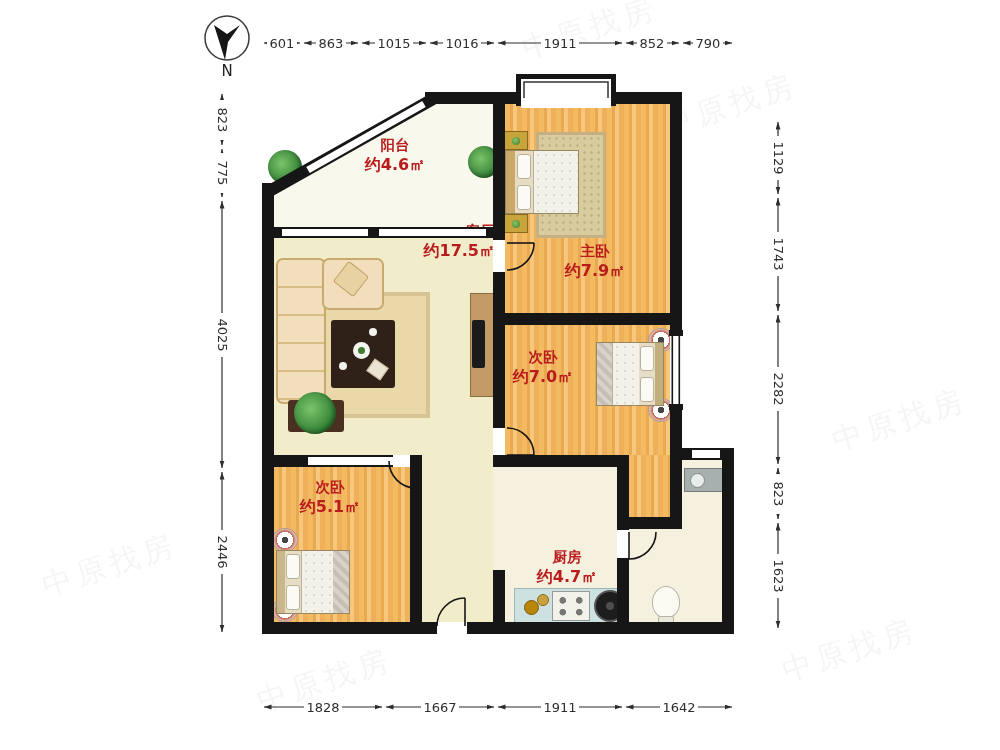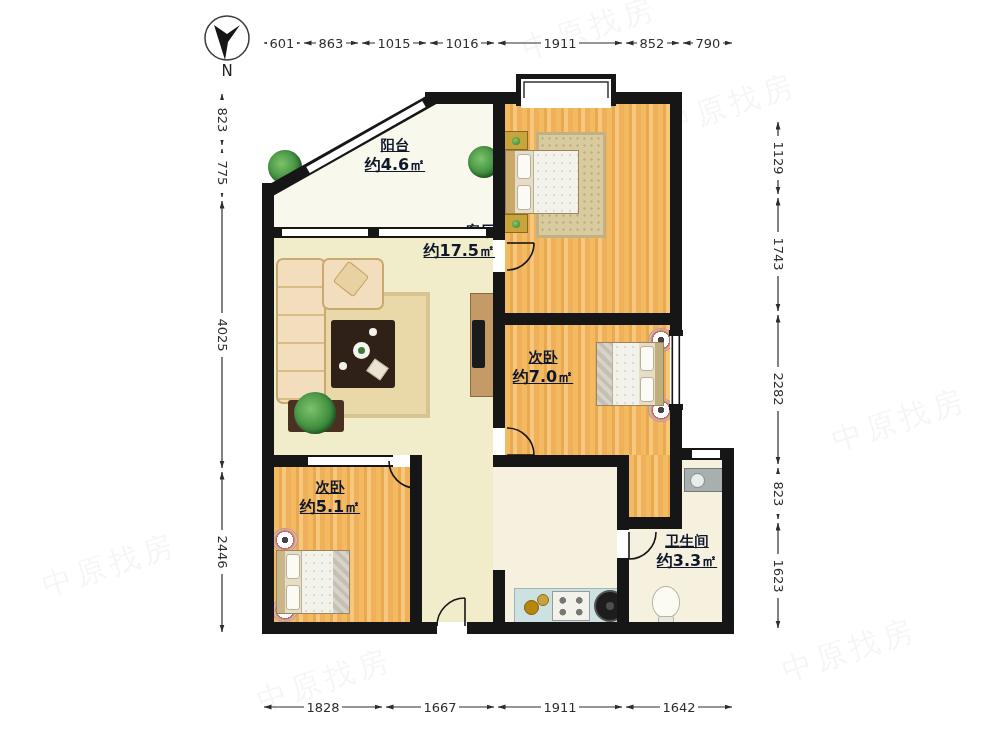--- a/index.html
+++ b/index.html
@@ -2,21 +2,21 @@
 <html><head>
 <meta charset="utf-8">
 <style>
   html,body{margin:0;padding:0;background:#fff;}
   .canvas{position:relative;width:1000px;height:750px;background:#ffffff;overflow:hidden;
           font-family:"DejaVu Sans","Liberation Sans",sans-serif;}
   .room{position:absolute;}
   .floor-light{background:#f1ecca;}
   .floor-pale{background:#f6f1de;}
   .floor-wood{background:repeating-linear-gradient(90deg,#f4ba62 0px,#f4ba62 5px,#e9a94e 5px,#e9a94e 8px,#f7c77e 8px,#f7c77e 12px,#eeb058 12px,#eeb058 17px);}
-  .room-label{position:absolute;text-align:center;color:#0f172a;line-height:1.3;z-index:4;text-decoration:underline;}
+  .room-label{position:absolute;text-align:center;color:#b91c1c;line-height:1.3;z-index:4;}
   .room-label .nm{font-size:14.5px;font-weight:bold;}
   .room-label .ar{font-size:16px;font-weight:bold;}
   .wm{position:absolute;color:#555;opacity:0.05;font-size:30px;letter-spacing:5px;
       transform:rotate(-18deg);z-index:1;white-space:nowrap;pointer-events:none;}
   svg.overlay{position:absolute;left:0;top:0;z-index:5;pointer-events:none;}
   .furn{position:absolute;z-index:3;}
   .sofa{background:#f2debc;border:2px solid #c9a96e;border-radius:7px;
         background-image:repeating-linear-gradient(180deg,transparent 0 26px,#d8bd84 26px 28px);}
   .sofa-h{background:#f2debc;border:2px solid #c9a96e;border-radius:7px;}
   .pillow{background:#e9d2a2;border:1px solid #c3a368;border-radius:3px;}
@@ -148,31 +148,35 @@
   <div class="furn toilet-base" style="left:658px;top:616px;width:14px;height:8px;"></div>
 
   <div class="room-label" style="left:330px;top:136px;width:130px;">
     <div class="nm">阳台</div>
     <div class="ar">约4.6㎡</div>
   </div>
   <div class="room-label" style="left:365px;top:222px;width:130px;text-align:right;">
     <div class="nm">客厅</div>
     <div class="ar">约17.5㎡</div>
   </div>
+  <div class="room-label" style="left:530px;top:242px;width:130px;">
+    <div class="nm">主卧</div>
+    <div class="ar">约7.9㎡</div>
+  </div>
   <div class="room-label" style="left:478px;top:348px;width:130px;">
     <div class="nm">次卧</div>
     <div class="ar">约7.0㎡</div>
   </div>
   <div class="room-label" style="left:265px;top:478px;width:130px;">
     <div class="nm">次卧</div>
     <div class="ar">约5.1㎡</div>
   </div>
-  <div class="room-label" style="left:622px;top:532px;width:130px;">
-    <div class="nm">卫生间</div>
-    <div class="ar">约3.3㎡</div>
+  <div class="room-label" style="left:502px;top:548px;width:130px;">
+    <div class="nm">厨房</div>
+    <div class="ar">约4.7㎡</div>
   </div>
 
   <svg class="overlay" width="1000" height="750" viewBox="0 0 1000 750">
     <defs>
       <marker id="arr" markerWidth="9" markerHeight="7" refX="7.5" refY="2.5" orient="auto-start-reverse" markerUnits="userSpaceOnUse">
         <path d="M0,0 L7.5,2.5 L0,5 Z" fill="#2e2e2e"></path>
       </marker>
     </defs>
 
     <g fill="#161616">

